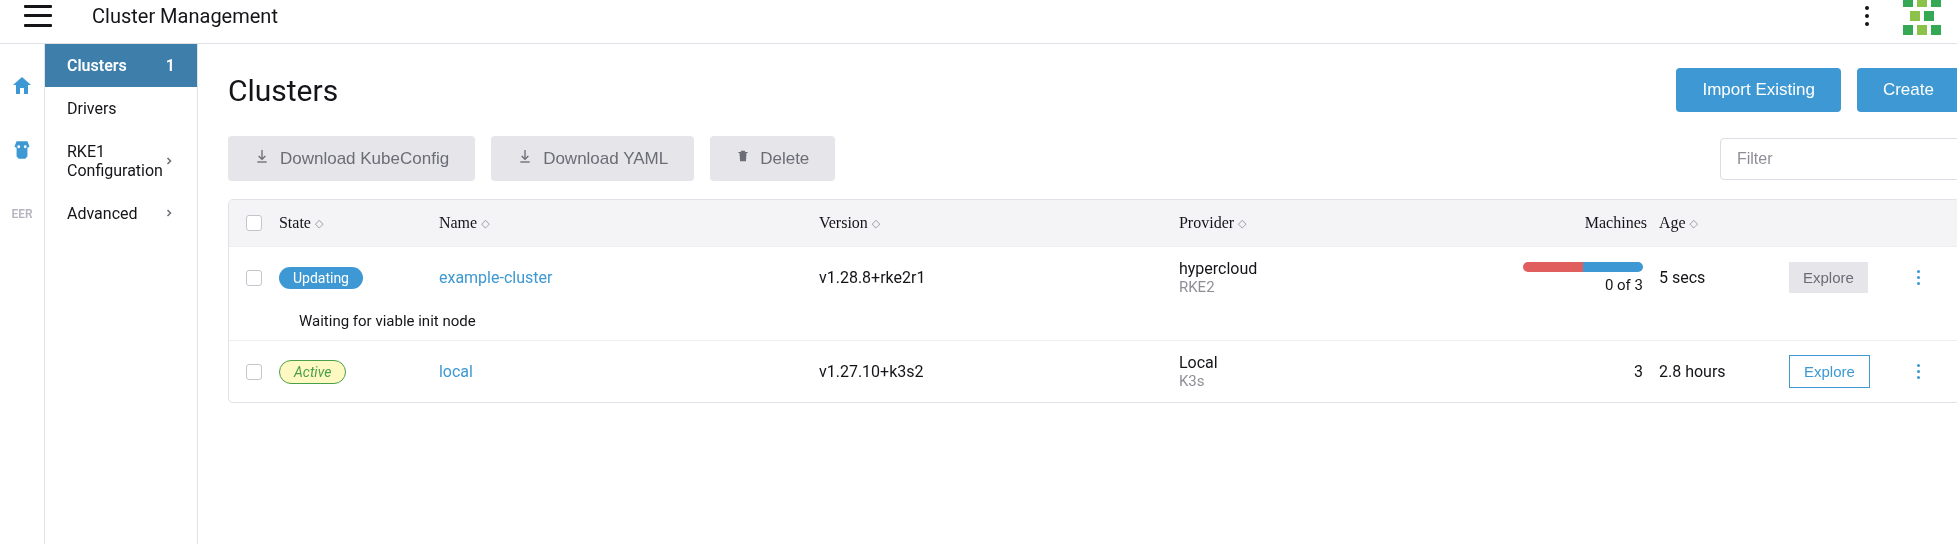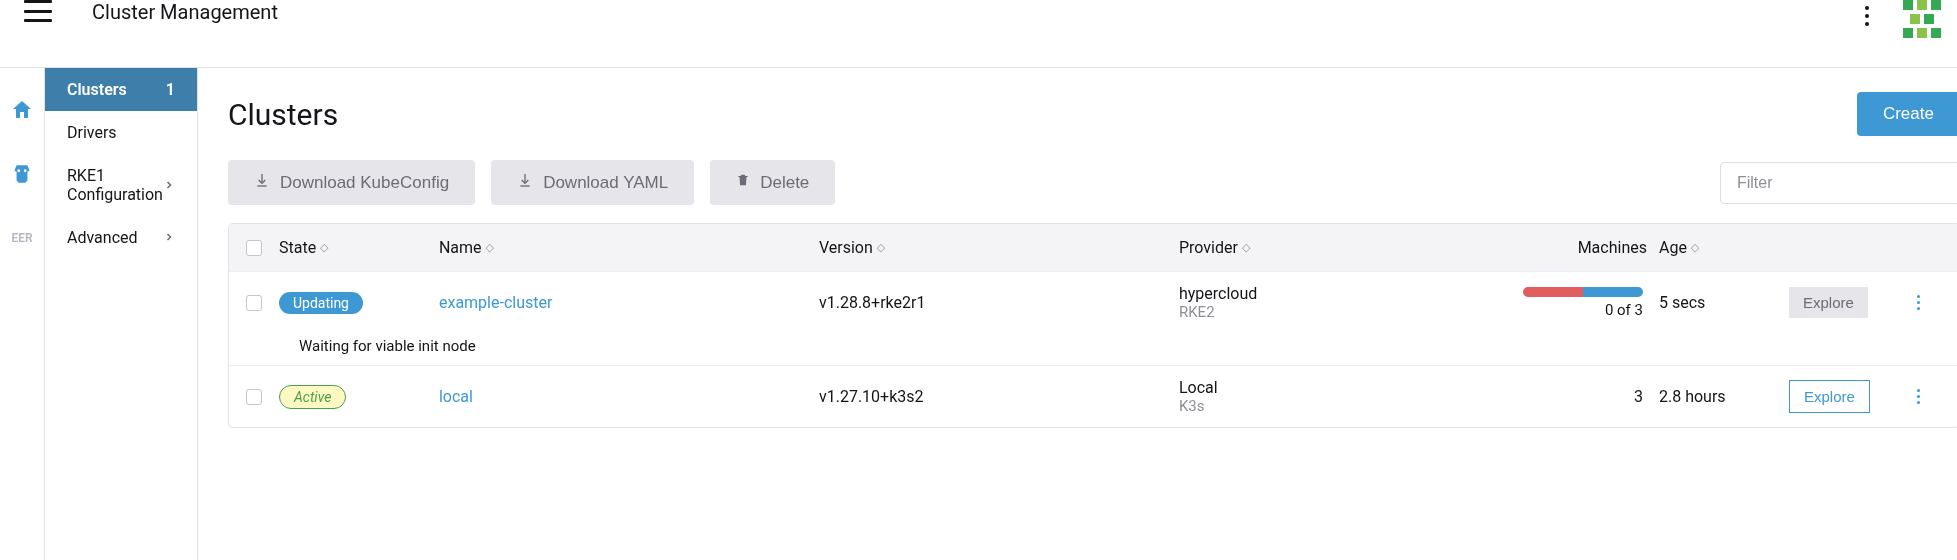--- a/index.html
+++ b/index.html
@@ -1,20 +1,20 @@
 <!DOCTYPE html>
 <html><head>
 <meta charset="utf-8">
 <style>
   * { box-sizing: border-box; margin: 0; padding: 0; }
   html, body { font-family: -apple-system, BlinkMacSystemFont, "Segoe UI", Roboto, "Helvetica Neue", Arial, sans-serif; color: #141419; background: #fff; }
   body { width: 1957px; height: 560px; overflow: hidden; }
 
   
-  .topbar { height: 68px; display: flex; align-items: flex-start; border-bottom: 1px solid #e1e1e8; padding: 0 16px 12px 24px; }
+  .topbar { height: 44px; display: flex; align-items: center; border-bottom: 1px solid #e1e1e8; padding: 0 16px 12px 24px; }
   .hamburger { width: 28px; height: 22px; display: flex; flex-direction: column; justify-content: space-between; cursor: pointer; margin-right: 40px; }
   .hamburger span { display: block; height: 3px; background: #141419; border-radius: 1px; }
   .top-title { font-size: 20px; font-weight: 400; color: #141419; }
   .top-spacer { flex: 1; }
   .top-kebab { width: 32px; height: 32px; display: flex; flex-direction: column; align-items: center; justify-content: center; gap: 4px; cursor: pointer; margin-right: 20px; }
   .top-kebab i { width: 4px; height: 4px; border-radius: 50%; background: #141419; }
   .logo { width: 38px; height: 38px; }
 
   
   .layout { display: flex; height: calc(560px - 60px); }
@@ -42,21 +42,21 @@
   .btn-secondary { background: #e5e5ea; color: #6c6c76; }
 
   .toolbar { display: flex; align-items: center; gap: 16px; margin-bottom: 18px; }
   .toolbar-spacer { flex: 1; }
   .filter-input { border: 1px solid #dcdce4; border-radius: 4px; padding: 11px 16px; font-size: 16px; width: 240px; color: #141419; }
   .filter-input::placeholder { color: #8e8e97; }
 
   
   .table { width: 100%; border: 1px solid #e1e1e8; border-radius: 5px; overflow: hidden; }
   .thead { background: #f4f4f6; display: grid; grid-template-columns: 50px 160px 380px 360px 280px 200px 130px 120px 50px; align-items: center; padding: 14px 0; font-size: 16px; color: #141419; }
-  .th { display: flex; align-items: center; gap: 4px; }
+  .th { display: flex; align-items: center; gap: 4px; font-family: Liberation Serif, serif; }
   .th .sort { font-size: 11px; color: #8e8e97; }
   .th-checkbox, .td-checkbox { display: flex; justify-content: center; }
   .chk { width: 16px; height: 16px; border: 1.5px solid #c4c4cc; border-radius: 3px; background: #fff; cursor: pointer; }
 
   .trow { display: grid; grid-template-columns: 50px 160px 380px 360px 280px 200px 130px 120px 50px; align-items: center; padding: 12px 0; font-size: 16px; border-top: 1px solid #eceef1; }
   .trow .age { }
   .status-pill { display: inline-block; padding: 3px 14px; border-radius: 12px; font-size: 14px; }
   .pill-updating { background: #3d98d3; color: #fff; }
   .pill-active { background: #fef9c3; color: #4b9e4b; border: 1px solid #4b9e4b; font-style: italic; }
   .link { color: #3d98d3; text-decoration: none; cursor: pointer; }
@@ -148,20 +148,23 @@
             <polyline points="9 18 15 12 9 6"></polyline>
           </svg>
       </span>
     </div>
   </div>
 
   <div class="main">
     <div class="headrow">
       <h1 class="page-title">Clusters</h1>
       <div class="head-actions">
+        <button class="btn btn-primary">
+          <span>Import Existing</span>
+        </button>
         <button class="btn btn-primary">
           <span>Create</span>
         </button>
       </div>
     </div>
 
     <div class="toolbar">
       <button class="btn btn-secondary">
         <span>
           <svg width="16" height="16" viewBox="0 0 24 24" fill="none" stroke="currentColor" stroke-width="2">

